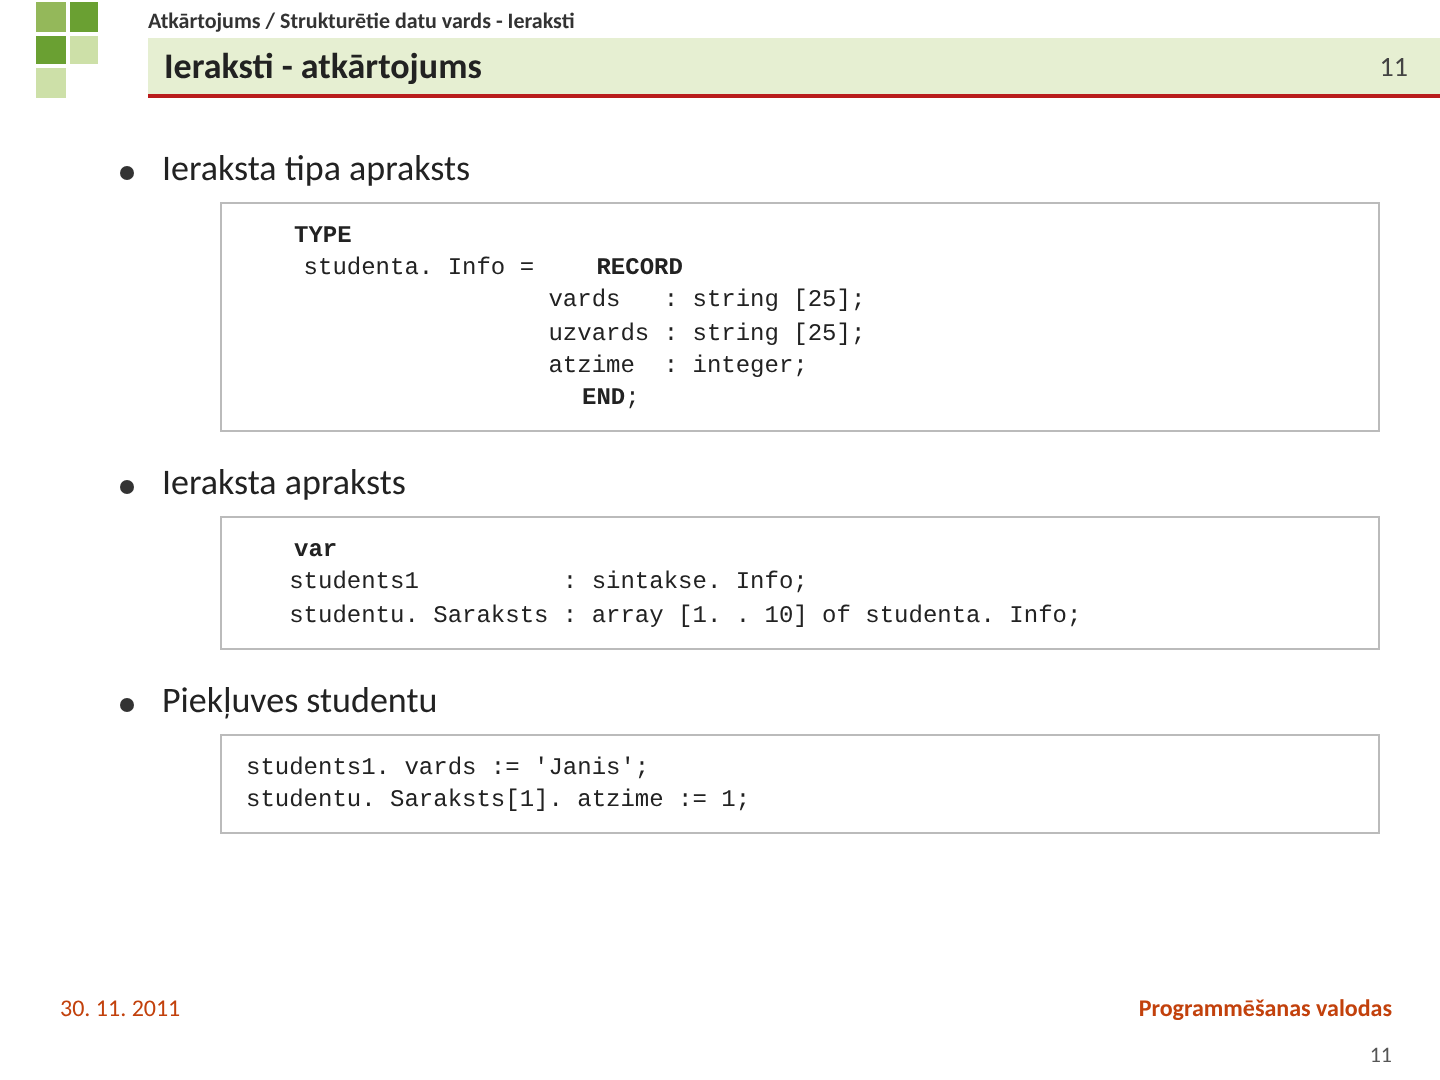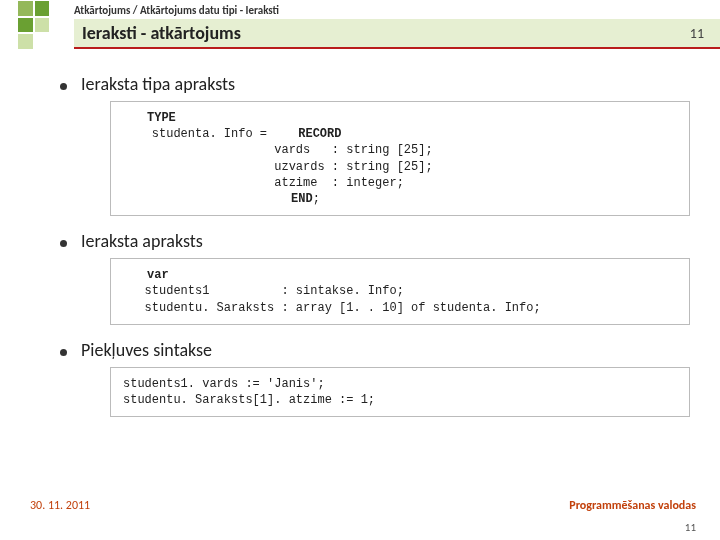--- a/index.html
+++ b/index.html
@@ -112,21 +112,21 @@
     bottom: 6px;
     right: 24px;
     font-size: 11px;
     color: #555;
   }
 </style>
 </head>
 <body>
 
 <div class="header">
-  <div class="breadcrumb">Atkārtojums / Atkārtojums datu tipi - Ieraksti</div>
+  <div class="breadcrumb">Atkārtojums / Strukturētie datu vards - Ieraksti</div>
   <div class="title-row">
     <div class="logo-block">
       <div class="sq2"></div>
         <div class="sq1"></div>
         <div></div>
       <div class="sq1"></div>
         <div class="sq3"></div>
         <div></div>
       <div class="sq3"></div>
         <div></div>
@@ -155,21 +155,21 @@
   <div class="bullet-item">
     <div class="bullet-dot"></div>
     <div class="bullet-text">Ieraksta apraksts</div>
   </div>
   <div class="code-box"><span class="kw">var</span>
 <span>   students1          : sintakse. Info;</span>
 <span>   studentu. Saraksts : array [1. . 10] of studenta. Info;</span></div>
 
   <div class="bullet-item">
     <div class="bullet-dot"></div>
-    <div class="bullet-text">Piekļuves sintakse</div>
+    <div class="bullet-text">Piekļuves studentu</div>
   </div>
   <div class="code-box"><span>students1. vards := 'Janis';</span>
 <span>studentu. Saraksts[1]. atzime := 1;</span></div>
 
 </div>
 
 <div class="footer">
   <span>30. 11. 2011</span>
   <span class="right">Programmēšanas valodas</span>
 </div>

